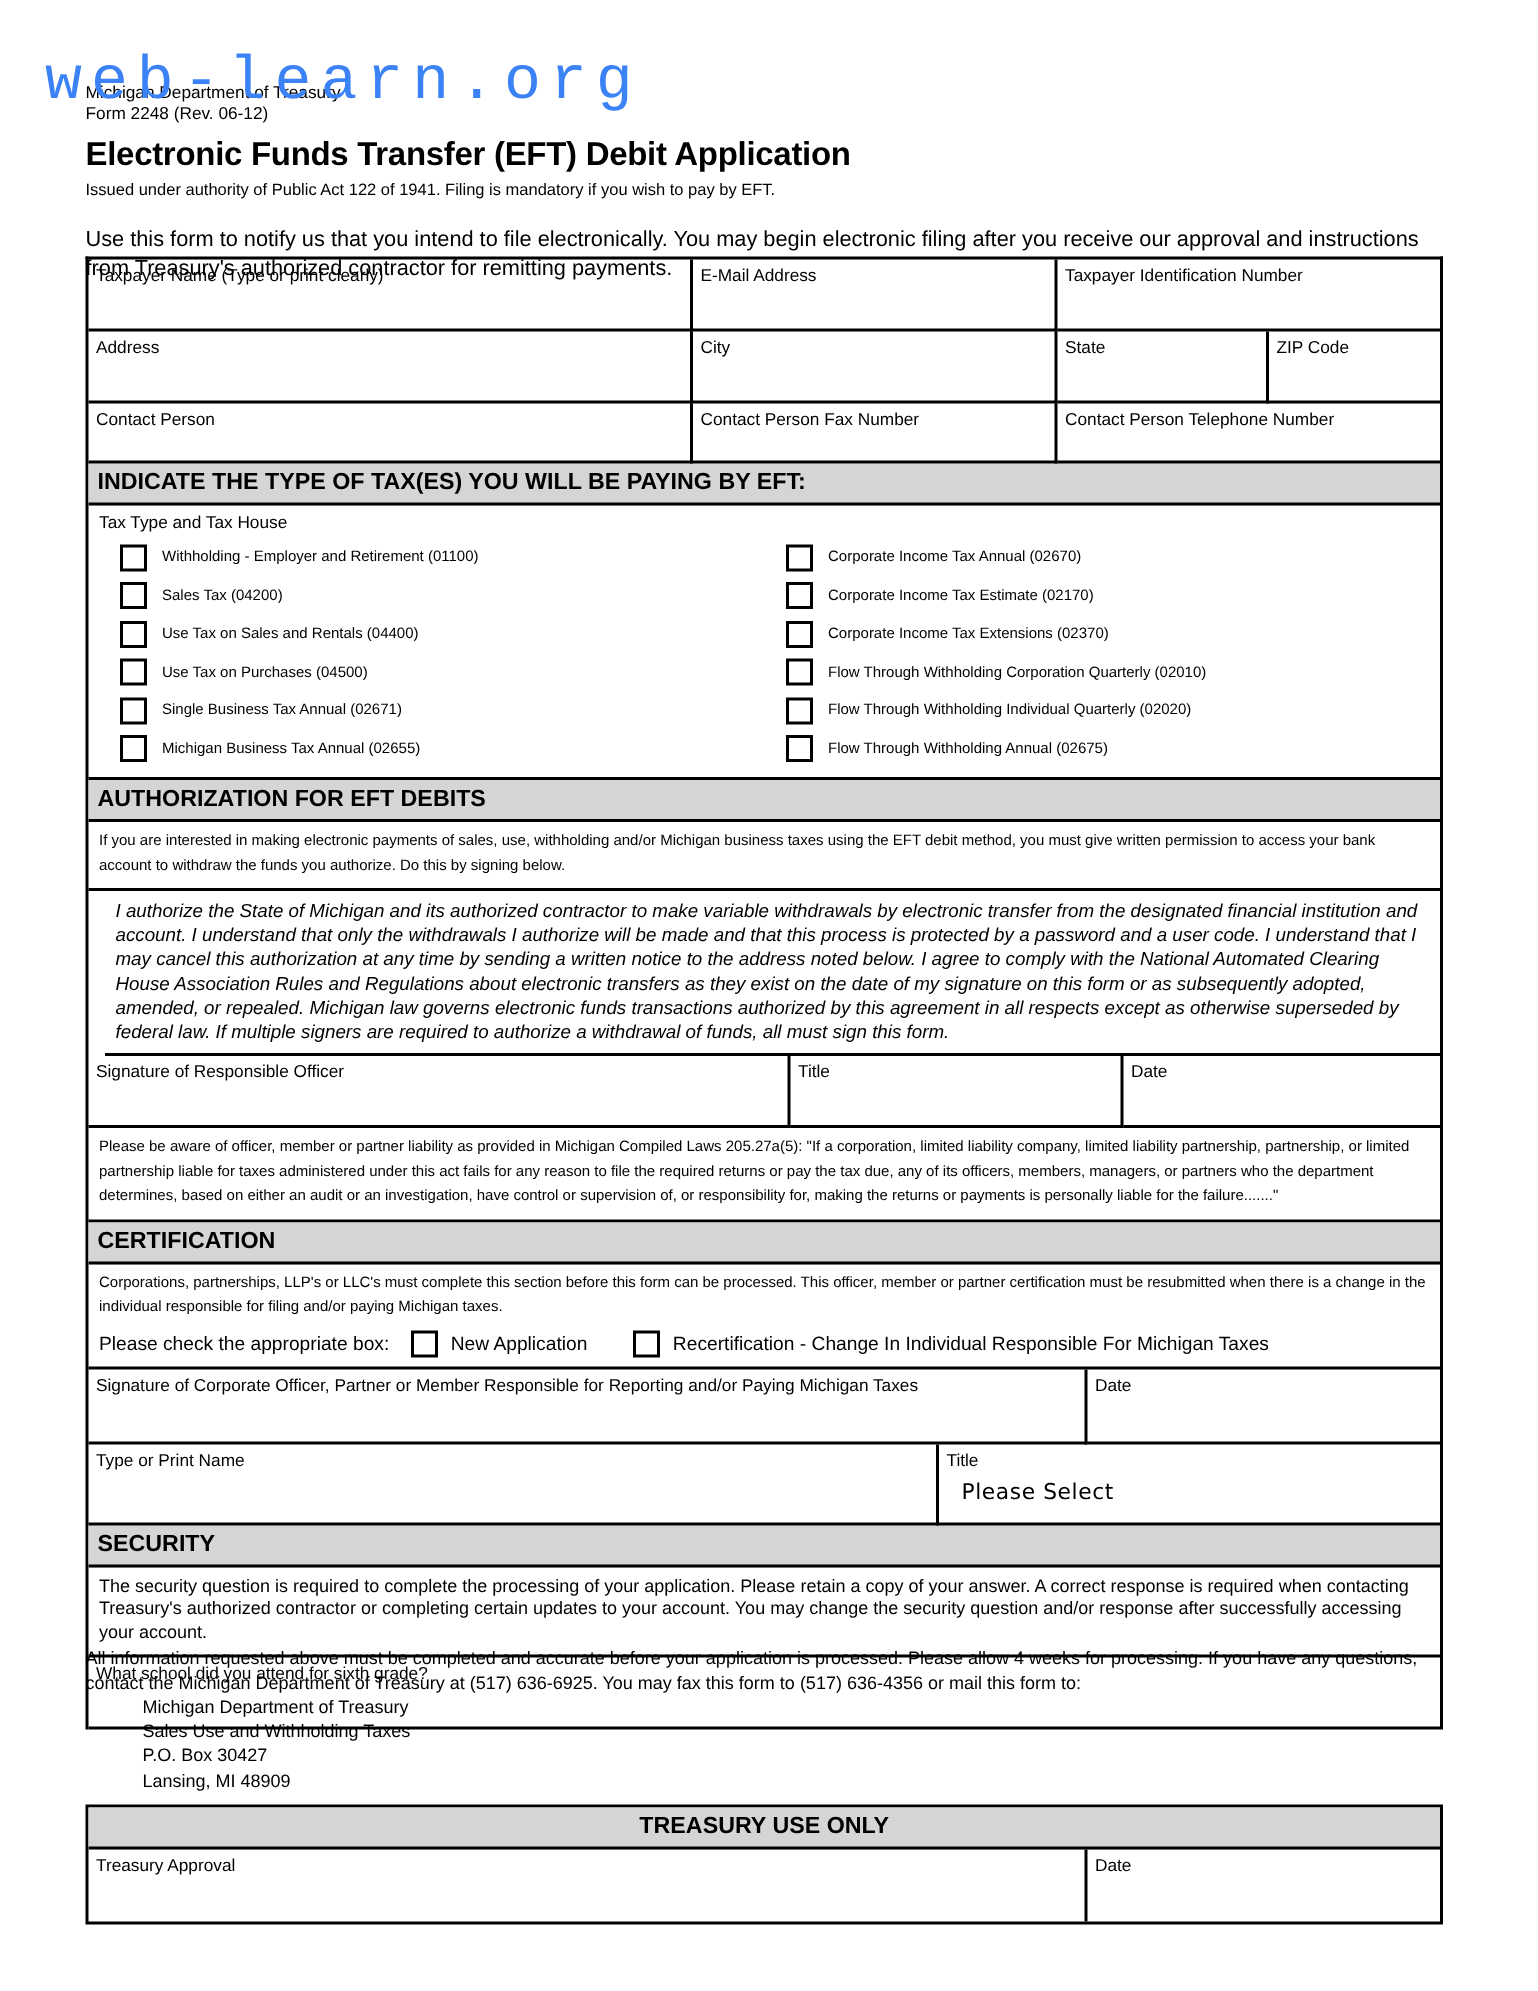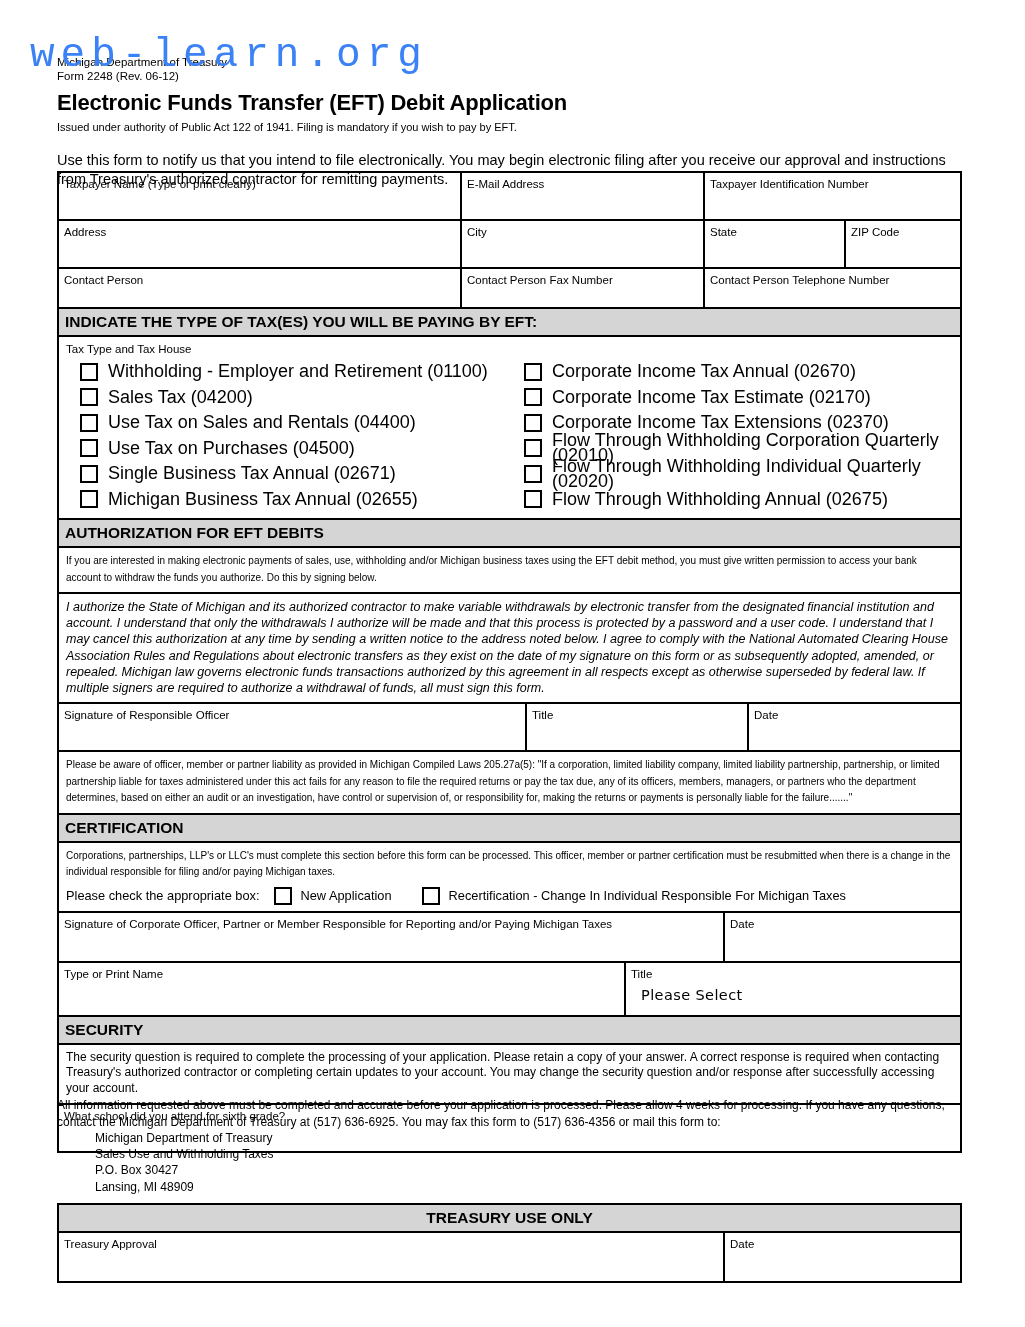--- a/index.html
+++ b/index.html
@@ -80,39 +80,39 @@
     line-height: 19px;
   }
   .secbar.center { text-align: center; }
 
   .block {
     border-bottom: 2px solid #000;
     padding: 5px 7px 6px 7px;
     font-size: 10px;
     line-height: 16.5px;
   }
-  .block.ital { font-style: italic; font-size: 12.5px; line-height: 16.2px; }
+  .block.ital { font-style: italic; font-size: 12.5px; line-height: 16.2px; margin-left: 11px; }
   .block.small { font-size: 12px; line-height: 15.6px; }
 
   
   .cbwrap { border-bottom: 2px solid #000; padding: 4px 0 6px 0; position: relative; }
   .cb-head { font-size: 11.5px; padding: 1px 0 3px 7px; line-height: 14px; }
   .cb-cols { display: flex; }
   .cb-col { }
   .cb-col.left { width: 455px; padding-left: 21px; }
   .cb-col.right { width: 450px; padding-left: 12px; }
   .cb-item { display: flex; align-items: center; height: 25.5px; }
   .cbox {
     width: 18px; height: 18px;
     border: 2px solid #000;
     background: #fff;
     flex: 0 0 auto;
     margin-right: 10px;
   }
-  .cb-label { font-size: 18px; line-height: 15px; }
+  .cb-label { font-size: 10px; line-height: 15px; }
 
   
   .certline {
     display: flex; align-items: center;
     padding: 4px 0 6px 7px;
     font-size: 12.8px;
   }
   .certline .cbox { margin-left: 14px; margin-right: 9px; }
   .certline .cbox.second { margin-left: 30px; }
 

